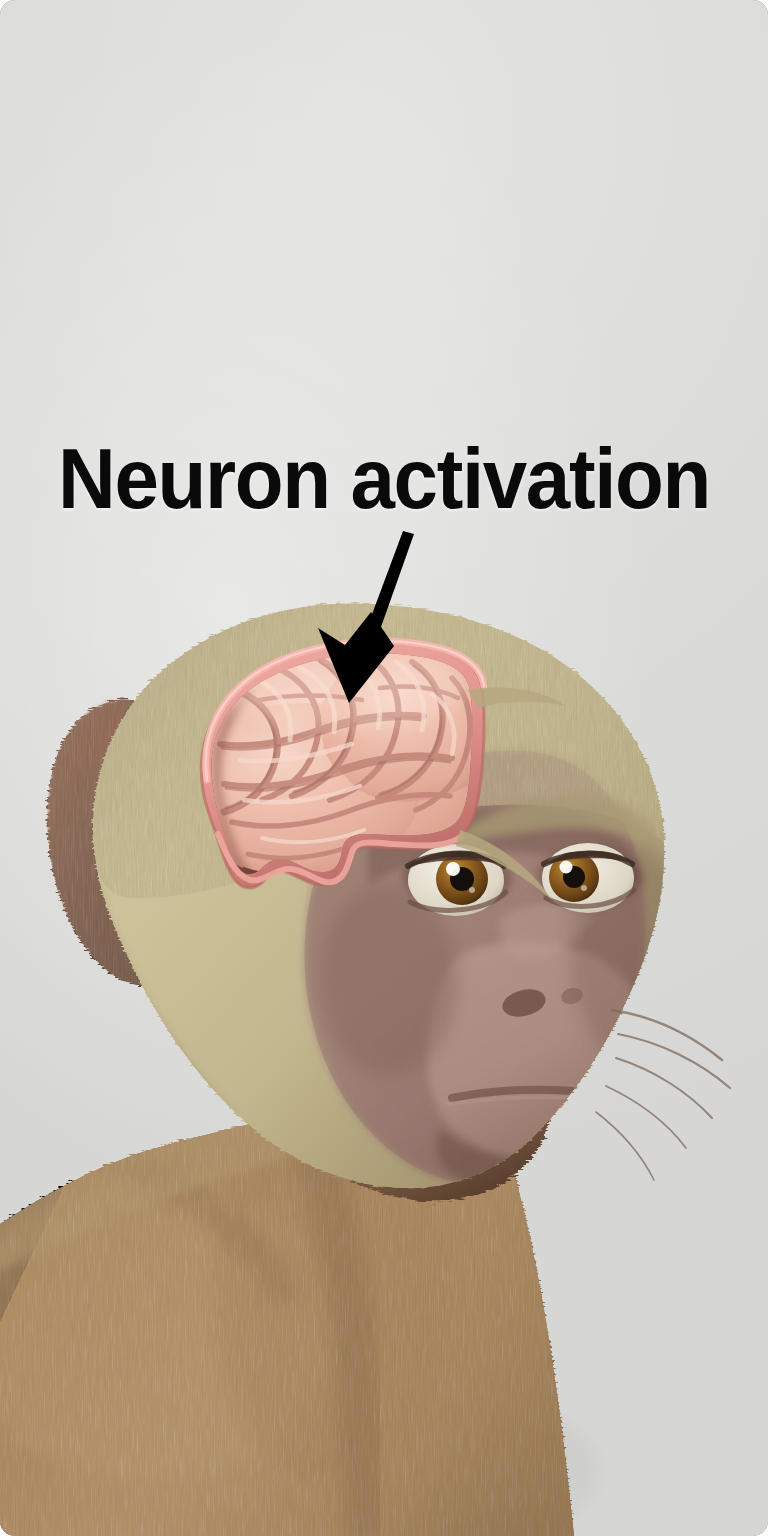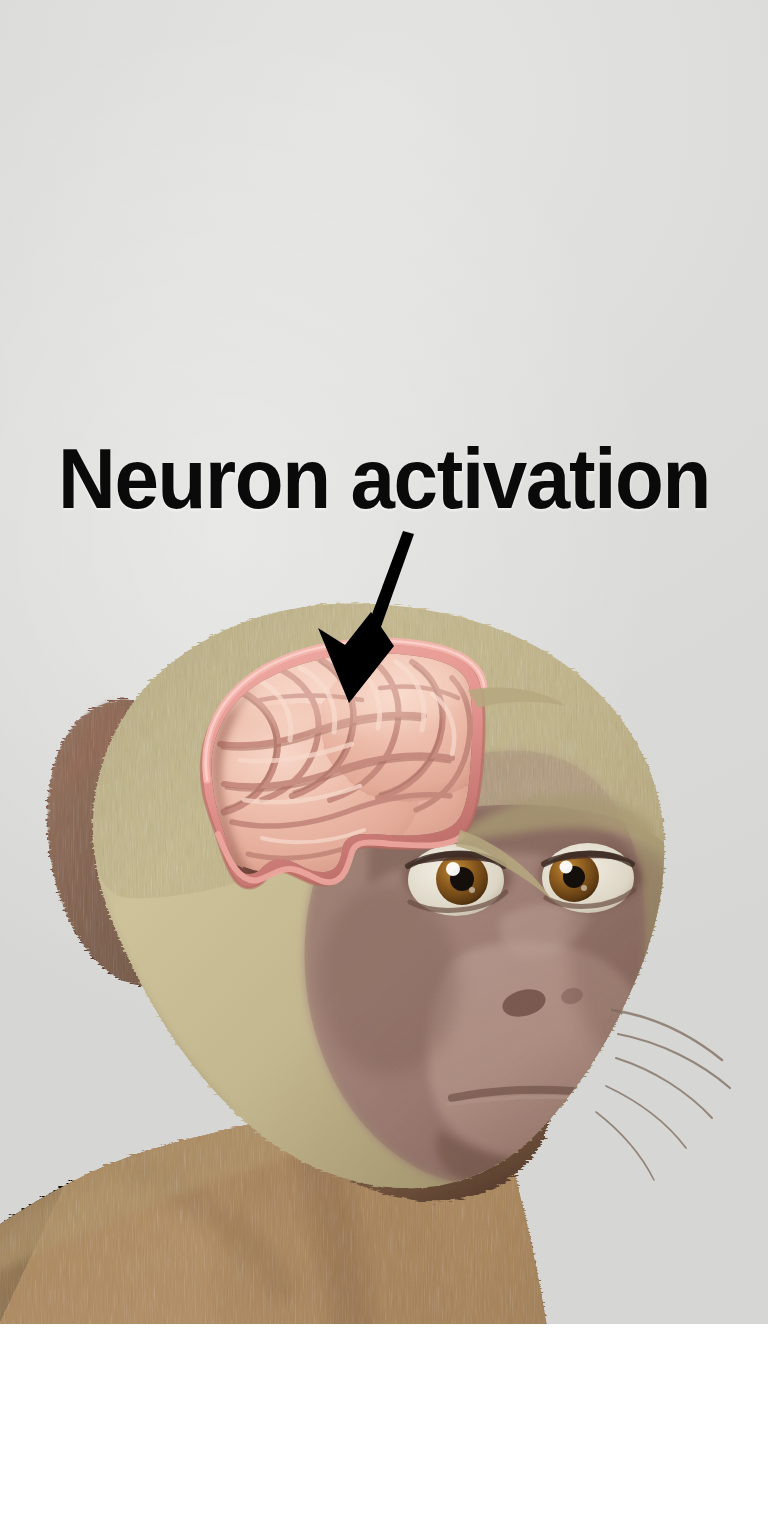--- a/index.html
+++ b/index.html
@@ -4,24 +4,25 @@
 <title>Neuron activation meme</title>
 <style>
   html, body {
     margin: 0;
     padding: 0;
     background: #ffffff;
   }
   #stage {
     position: relative;
     width: 768px;
-    height: 1324px;
+    height: 1536px;
     overflow: hidden;
     background: #737373;
     font-family: "Liberation Sans", sans-serif;
+    border-radius: 15px;
     -webkit-font-smoothing: antialiased;
   }
   
   .bg {
     position: absolute;
     inset: 0;
     background:
       radial-gradient(120% 70% at 50% 8%, #e4e4e2 0%, #dcdcda 45%, #d6d6d4 100%);
   }
   .bg-vignette {

